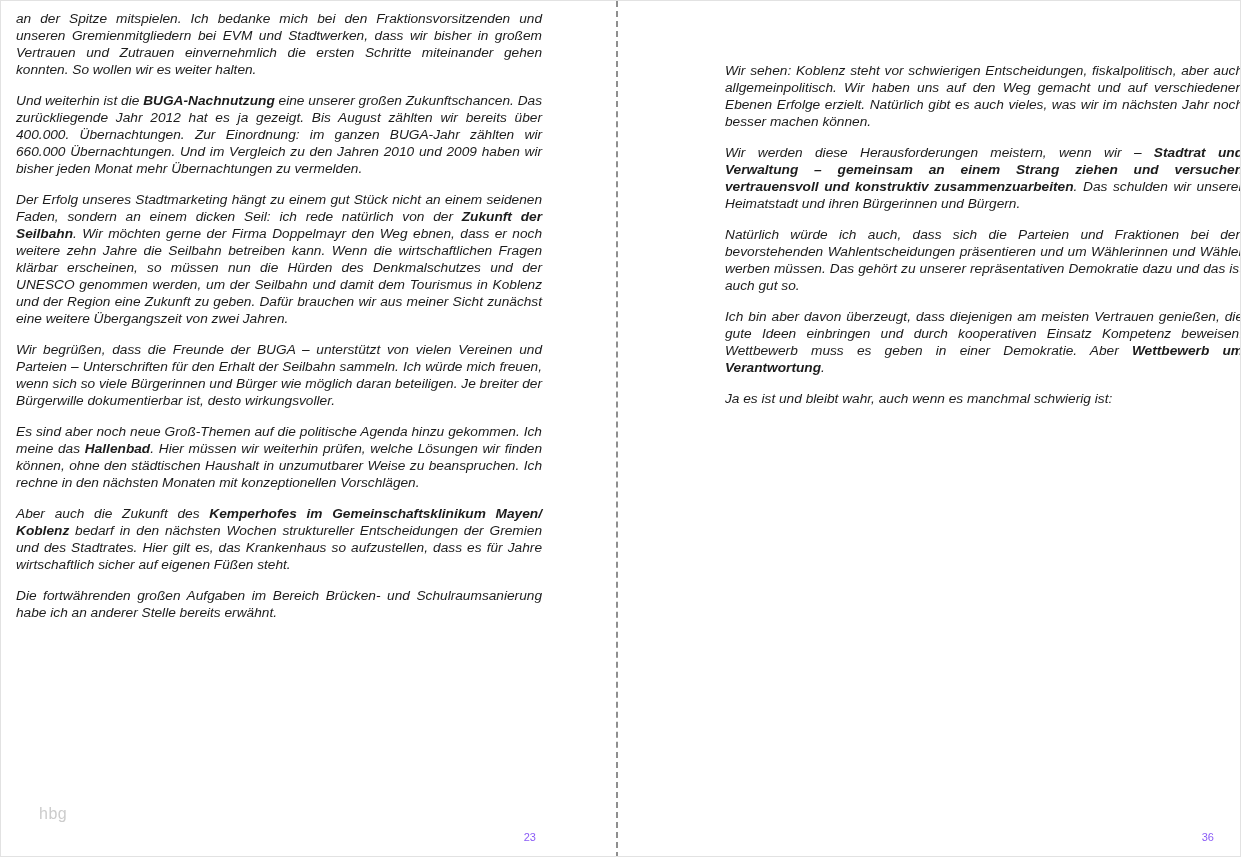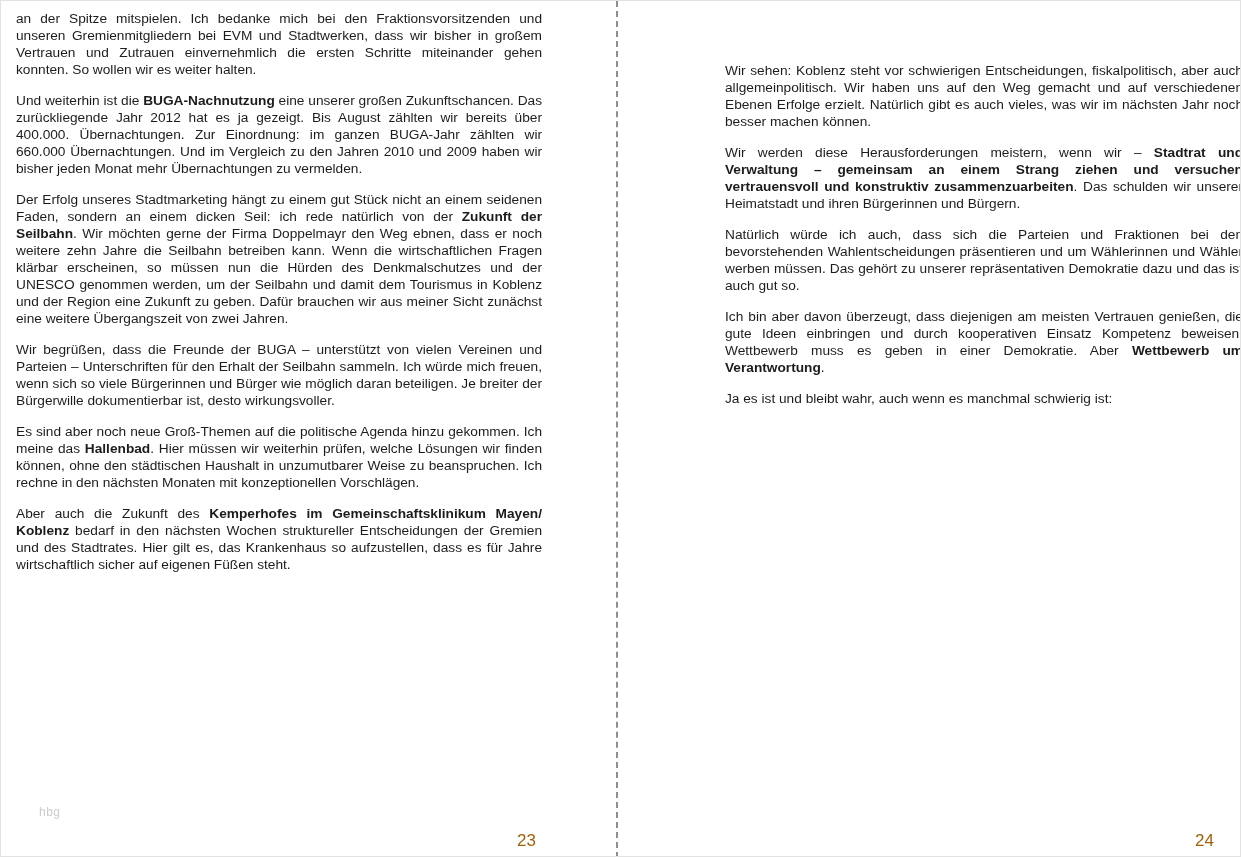--- a/index.html
+++ b/index.html
@@ -37,85 +37,87 @@
     width: 526px;
   }
   .content-right {
     left: 724px;
     top: 61px;
     width: 518px;
   }
   p.para {
     margin: 0 0 14px 0;
     text-align: justify;
+    font-style: italic;
   }
   .bold { font-weight: bold; margin-top: 8px; }
   .section-heading {
     position: absolute;
     left: 717px;
     top: 10px;
     font-size: 15px;
     font-weight: bold;
     color: #141414;
     white-space: nowrap;
   }
   .section-number {
     display: inline-block;
     margin-right: 24px;
   }
   .page-number {
     position: absolute;
-    font-size: 17px;
-    color: #a16207;
+    font-size: 11px;
+    color: #8b5cf6;
   }
   .page-number-left {
     left: 15px;
     top: 830px;
     width: 520px;
     text-align: right;
   }
   .page-number-right {
     left: 700px;
     top: 830px;
     width: 513px;
     text-align: right;
   }
   .watermark {
     position: absolute;
     left: 38px;
     top: 804px;
-    font-size: 12px;
+    font-size: 16px;
     color: #cccccc;
     letter-spacing: 0.5px;
   }
 </style>
 </head>
 <body>
 
 <div class="spread">
 
   <div class="content content-left" id="left-content">
       <p class="para"><span>an der Spitze mitspielen. Ich bedanke mich bei den Fraktionsvorsitzenden und unseren Gremienmitgliedern bei EVM und Stadtwerken, dass wir bisher in großem Vertrauen und Zutrauen einvernehmlich die ersten Schritte miteinander gehen konnten. So wollen wir es weiter halten.</span></p>
       <p class="para"><span>Und weiterhin ist die </span><span class="bold">BUGA-Nachnutzung</span><span> eine unserer großen Zukunftschancen. Das zurückliegende Jahr 2012 hat es ja gezeigt. Bis August zählten wir bereits über 400.000. Übernachtungen. Zur Einordnung: im ganzen BUGA-Jahr zählten wir 660.000 Übernachtungen. Und im Vergleich zu den Jahren 2010 und 2009 haben wir bisher jeden Monat mehr Übernachtungen zu vermelden.</span></p>
       <p class="para"><span>Der Erfolg unseres Stadtmarketing hängt zu einem gut Stück nicht an einem seidenen Faden, sondern an einem dicken Seil: ich rede natürlich von der </span><span class="bold">Zukunft der Seilbahn</span><span>. Wir möchten gerne der Firma Doppelmayr den Weg ebnen, dass er noch weitere zehn Jahre die Seilbahn betreiben kann. Wenn die wirtschaftlichen Fragen klärbar erscheinen, so müssen nun die Hürden des Denkmalschutzes und der UNESCO genommen werden, um der Seilbahn und damit dem Tourismus in Koblenz und der Region eine Zukunft zu geben. Dafür brauchen wir aus meiner Sicht zunächst eine weitere Übergangszeit von zwei Jahren.</span></p>
       <p class="para"><span>Wir begrüßen, dass die Freunde der BUGA – unterstützt von vielen Vereinen und Parteien – Unterschriften für den Erhalt der Seilbahn sammeln. Ich würde mich freuen, wenn sich so viele Bürgerinnen und Bürger wie möglich daran beteiligen. Je breiter der Bürgerwille dokumentierbar ist, desto wirkungsvoller.</span></p>
       <p class="para"><span>Es sind aber noch neue Groß-Themen auf die politische Agenda hinzu gekommen. Ich meine das </span><span class="bold">Hallenbad</span><span>. Hier müssen wir weiterhin prüfen, welche Lösungen wir finden können, ohne den städtischen Haushalt in unzumutbarer Weise zu beanspruchen. Ich rechne in den nächsten Monaten mit konzeptionellen Vorschlägen.</span></p>
       <p class="para"><span>Aber auch die Zukunft des </span><span class="bold">Kemperhofes im Gemeinschaftsklinikum Mayen/ Koblenz</span><span> bedarf in den nächsten Wochen struktureller Entscheidungen der Gremien und des Stadtrates. Hier gilt es, das Krankenhaus so aufzustellen, dass es für Jahre wirtschaftlich sicher auf eigenen Füßen steht.</span></p>
+      <p class="para"><span>Die fortwährenden großen Aufgaben im Bereich Brücken- und Schulraumsanierung habe ich an anderer Stelle bereits erwähnt.</span></p>
     </div>
 
   <div class="watermark">hbg</div>
 
   <div class="page-number page-number-left">23</div>
 
   <div class="page-divider"></div>
 
 
   <div class="content content-right" id="right-content">
       <p class="para"><span>Wir sehen: Koblenz steht vor schwierigen Entscheidungen, fiskalpolitisch, aber auch allgemeinpolitisch. Wir haben uns auf den Weg gemacht und auf verschiedenen Ebenen Erfolge erzielt. Natürlich gibt es auch vieles, was wir im nächsten Jahr noch besser machen können.</span></p>
       <p class="para"><span>Wir werden diese Herausforderungen meistern, wenn wir – </span><span class="bold">Stadtrat und Verwaltung – gemeinsam an einem Strang ziehen und versuchen vertrauensvoll und konstruktiv zusammenzuarbeiten</span><span>. Das schulden wir unserer Heimatstadt und ihren Bürgerinnen und Bürgern.</span></p>
       <p class="para"><span>Natürlich würde ich auch, dass sich die Parteien und Fraktionen bei den bevorstehenden Wahlentscheidungen präsentieren und um Wählerinnen und Wähler werben müssen. Das gehört zu unserer repräsentativen Demokratie dazu und das ist auch gut so.</span></p>
       <p class="para"><span>Ich bin aber davon überzeugt, dass diejenigen am meisten Vertrauen genießen, die gute Ideen einbringen und durch kooperativen Einsatz Kompetenz beweisen. Wettbewerb muss es geben in einer Demokratie. Aber </span><span class="bold">Wettbewerb um Verantwortung</span><span>.</span></p>
       <p class="para"><span>Ja es ist und bleibt wahr, auch wenn es manchmal schwierig ist:</span></p>
     </div>
 
-  <div class="page-number page-number-right">24</div>
+  <div class="page-number page-number-right">36</div>
 
 </div>
 
 </body></html>

